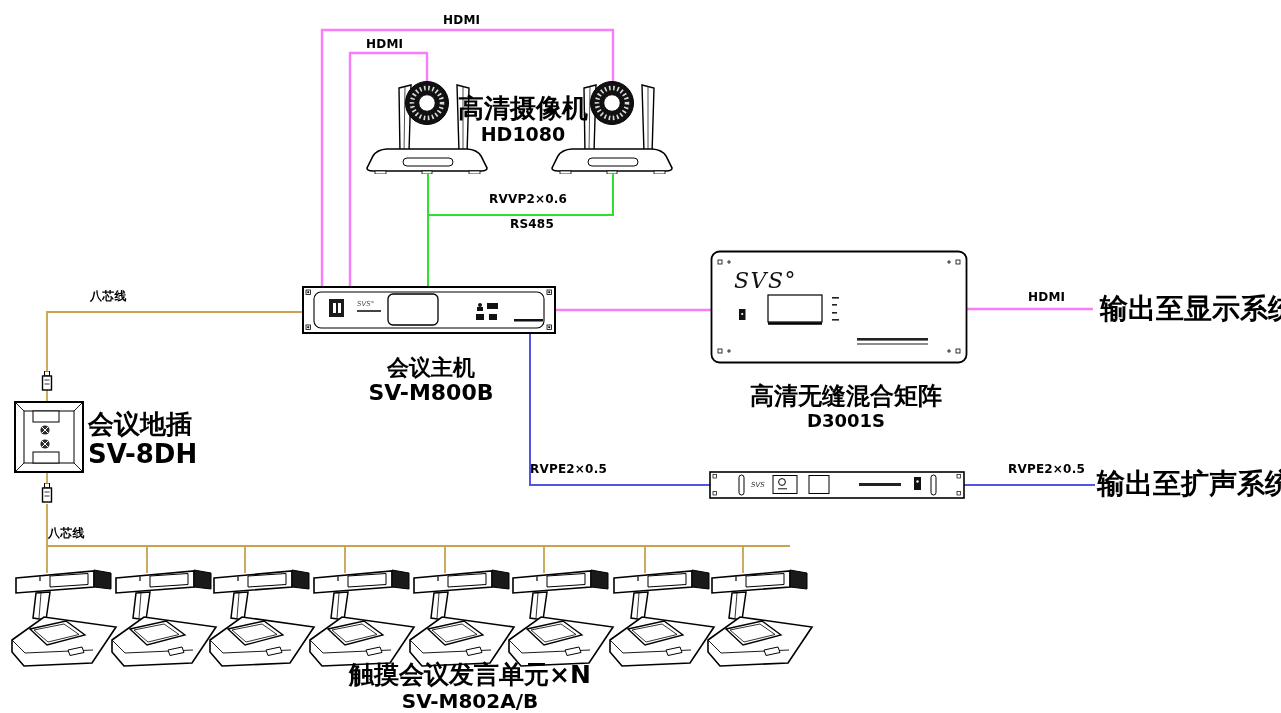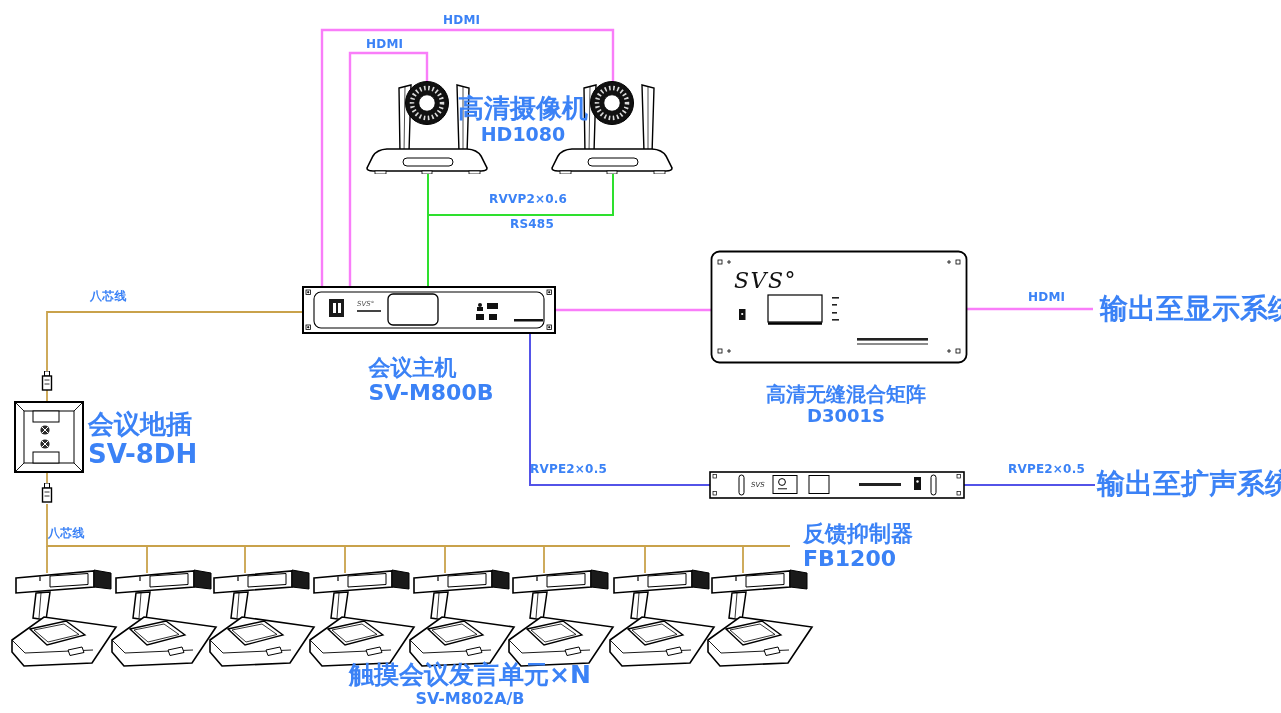--- a/index.html
+++ b/index.html
@@ -1,24 +1,24 @@
 <!DOCTYPE html>
 <html><head>
 <meta charset="utf-8">
 <style>
   html,body{margin:0;padding:0;background:#fff;}
   .canvas{position:relative;width:1281px;height:713px;background:#ffffff;
           font-family:"DejaVu Sans","Liberation Sans",sans-serif;overflow:hidden;}
   svg{display:block;}
   .wires{position:absolute;left:0;top:0;z-index:0;}
   .dev{position:absolute;z-index:2;}
-  .lbl{position:absolute;z-index:3;color:#3b82f6;white-space:nowrap;line-height:1.15;}
+  .lbl{position:absolute;z-index:3;color:#000000;white-space:nowrap;line-height:1.15;}
   .cable{font-size:12px;font-weight:700;letter-spacing:0.2px;}
   .name-lg{font-size:26px;font-weight:700;text-align:center;}
-  .name-md{font-size:22px;font-weight:700;}
+  .name-md{font-size:22px;font-weight:700;text-align:center;}
   .out-lbl{font-size:28px;font-weight:700;}
   .ctr{transform:translateX(-50%);margin-top:16px;}
 </style>
 </head>
 <body>
 
 <div class="canvas">
 
   <svg class="wires" width="1281" height="713">
 
@@ -115,21 +115,21 @@
         <rect x="122" y="54" width="5" height="1.6"></rect>
       <rect x="122" y="62" width="5" height="1.6"></rect>
         <rect x="122" y="69" width="7" height="1.6"></rect>
     </g>
     <g>
       <rect x="147" y="88" width="71" height="2.6" fill="#222"></rect>
       <line x1="147" y1="94" x2="218" y2="94" stroke="#000" stroke-width="0.9"></line>
     </g>
   </svg>
   <div class="lbl ctr" style="left:846px;top:367px;text-align:center;font-weight:700">
-    <div style="font-size:20px">高清无缝混合矩阵</div>
+    <div style="font-size:24px">高清无缝混合矩阵</div>
     <div style="font-size:18px">D3001S</div>
   </div>
 
   <svg class="dev" width="256" height="29" viewBox="0 0 256 29" style="left:709px;top:471px">
     <rect x="1" y="1" width="254" height="26" fill="#fff" stroke="#000" stroke-width="1.6"></rect>
     <g stroke="#000" stroke-width="0.7" fill="none">
       <rect x="4" y="3.5" width="3.5" height="3.5"></rect>
         <rect x="4" y="20.5" width="3.5" height="3.5"></rect>
       <rect x="248" y="3.5" width="3.5" height="3.5"></rect>
         <rect x="248" y="20.5" width="3.5" height="3.5"></rect>
@@ -138,24 +138,20 @@
     <rect x="222" y="4" width="5" height="20" rx="2.5" fill="#fff" stroke="#000" stroke-width="1"></rect>
     <text x="42" y="16" font-size="7" font-style="italic" fill="#333">SVS</text>
     <rect x="64" y="4.5" width="24" height="18" fill="#fff" stroke="#000" stroke-width="1"></rect>
     <circle cx="73" cy="11" r="3.4" fill="none" stroke="#000" stroke-width="1"></circle>
     <rect x="69" y="17" width="9" height="1.4" fill="#555"></rect>
     <rect x="100" y="4.5" width="20" height="18" fill="#fff" stroke="#000" stroke-width="1"></rect>
     <rect x="150" y="12" width="42" height="3" fill="#222"></rect>
     <rect x="205" y="6" width="7" height="13" fill="#111"></rect>
     <circle cx="208.5" cy="10.5" r="1.2" fill="#fff"></circle>
   </svg>
-  <div class="lbl name-md ctr" style="left:858px;top:505px">
-    <div>反馈抑制器</div>
-    <div>FB1200</div>
-  </div>
 
   <svg class="dev" width="74" height="76" viewBox="0 0 74 76" style="left:13px;top:400px">
     <rect x="2" y="2" width="68" height="70" fill="#fff" stroke="#000" stroke-width="2"></rect>
     <rect x="11" y="11" width="50" height="52" fill="#fff" stroke="#000" stroke-width="1"></rect>
     <g stroke="#000" stroke-width="0.9">
       <line x1="2" y1="2" x2="11" y2="11"></line>
         <line x1="70" y1="2" x2="61" y2="11"></line>
       <line x1="2" y1="72" x2="11" y2="63"></line>
         <line x1="70" y1="72" x2="61" y2="63"></line>
     </g>
@@ -183,21 +179,21 @@
   </svg>
   <div class="lbl" style="left:88px;top:410px;font-size:26px;font-weight:700">
     <div>会议地插</div>
     <div>SV-8DH</div>
   </div>
 
   <div></div>
 
   <div class="lbl ctr" style="left:470px;top:645px;text-align:center">
     <div style="font-size:25px;font-weight:700">触摸会议发言单元×N</div>
-    <div style="font-size:16px;font-weight:700">SV-M802A/B</div>
+    <div style="font-size:20px;font-weight:700">SV-M802A/B</div>
   </div>
 
   <div class="lbl cable" style="left:443px;top:14px">HDMI</div>
   <div class="lbl cable" style="left:366px;top:38px">HDMI</div>
   <div class="lbl cable" style="left:489px;top:193px">RVVP2×0.6</div>
   <div class="lbl cable" style="left:510px;top:218px">RS485</div>
   <div class="lbl cable" style="left:90px;top:290px">八芯线</div>
   <div class="lbl cable" style="left:1028px;top:291px">HDMI</div>
   <div class="lbl cable" style="left:530px;top:463px">RVPE2×0.5</div>
   <div class="lbl cable" style="left:1008px;top:463px">RVPE2×0.5</div>

